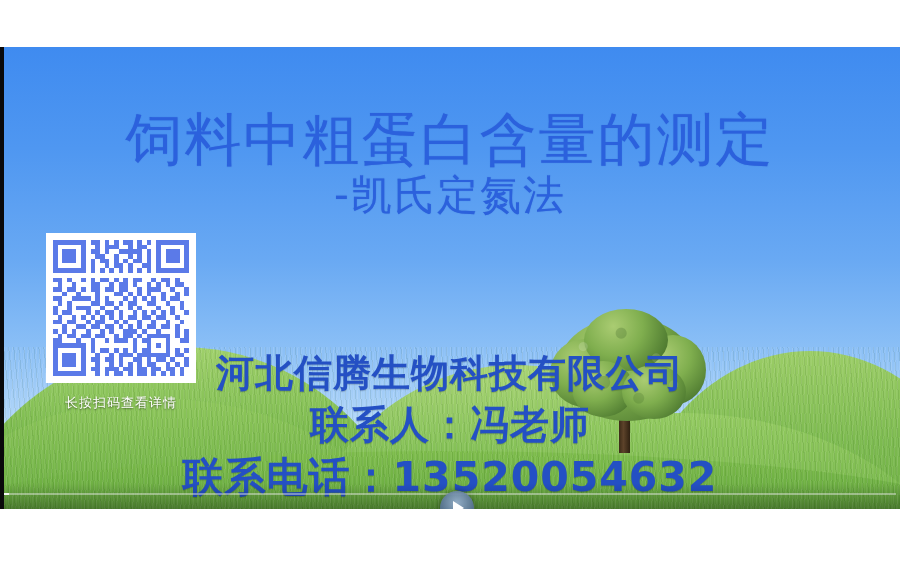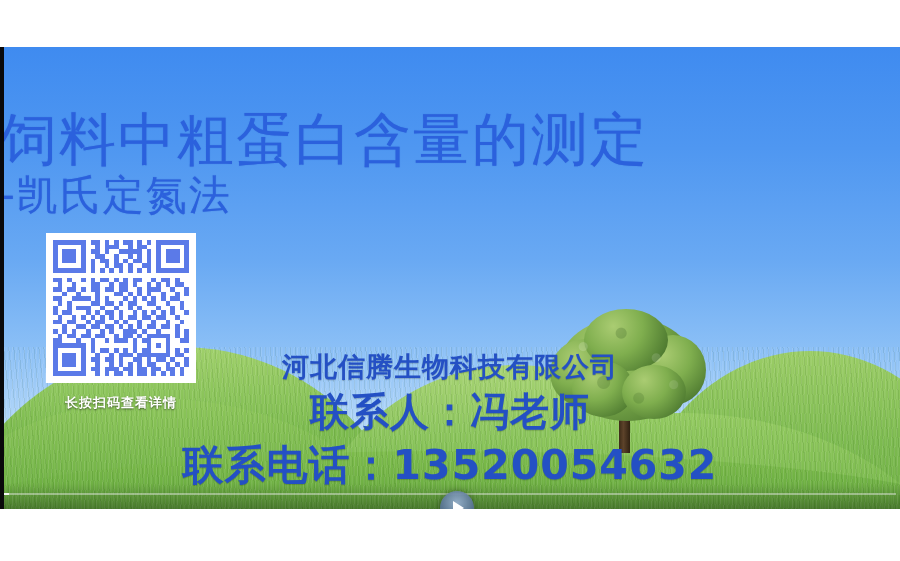--- a/index.html
+++ b/index.html
@@ -144,21 +144,21 @@
       radial-gradient(circle at 82% 64%, rgba(255,255,255,.25) 0 4px, transparent 5px),
       radial-gradient(circle at 58% 76%, rgba(30,70,20,.35) 0 5px, transparent 6px),
       radial-gradient(circle at 12% 52%, rgba(255,255,255,.22) 0 3px, transparent 4px);
   }
 
   
   .title-block {
     position: absolute;
     left: 0; top: 62px;
     width: 900px;
-    text-align: left;
+    text-align: center;
     z-index: 20;
     pointer-events: none;
   }
   .title-line-1,
   .title-line-2 {
     color: #2b61dd;
     font-weight: 400;
     letter-spacing: 2px;
     line-height: 1.08;
     white-space: nowrap;
@@ -179,21 +179,21 @@
   .company-name,
   .contact-person,
   .contact-phone {
     color: #2450c4;
     font-weight: 700;
     white-space: nowrap;
     letter-spacing: 1px;
     line-height: 1.12;
     text-shadow: 0 1px 1px rgba(0,0,0,.18);
   }
-  .company-name   { font-size: 27px; }
+  .company-name   { font-size: 38px; }
   .contact-person { font-size: 39px; margin-top: 8px; }
   .contact-phone  { font-size: 41px; margin-top: 9px; }
 
   
   .qr-wrap {
     position: absolute;
     left: 46px; top: 186px;
     z-index: 30;
   }
   .qr-code {
@@ -206,21 +206,20 @@
   .qr-code svg { display: block; width: 100%; height: 100%; }
   .qr-caption {
     margin-top: 11px;
     width: 150px;
     text-align: center;
     color: #ffffff;
     font-size: 13px;
     letter-spacing: 1px;
     white-space: nowrap;
     text-shadow: 0 1px 2px rgba(0,0,0,.55);
-    font-weight: bold;
   }
 
   
   .player-bar {
     position: absolute;
     left: 0; bottom: 0;
     width: 100%;
     height: 22px;
     z-index: 35;
   }

